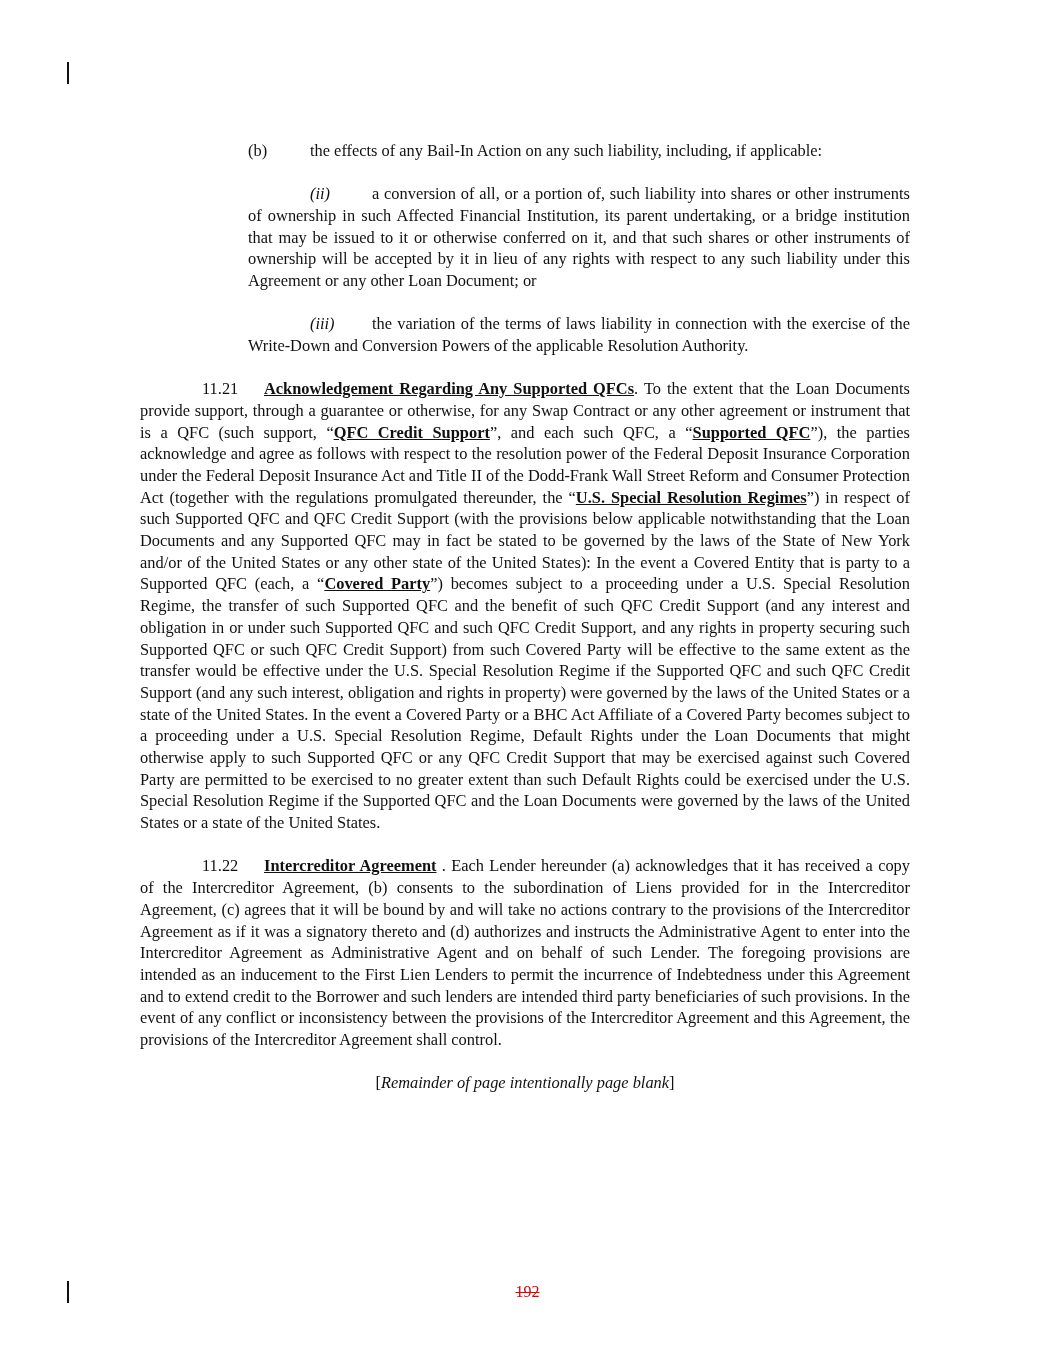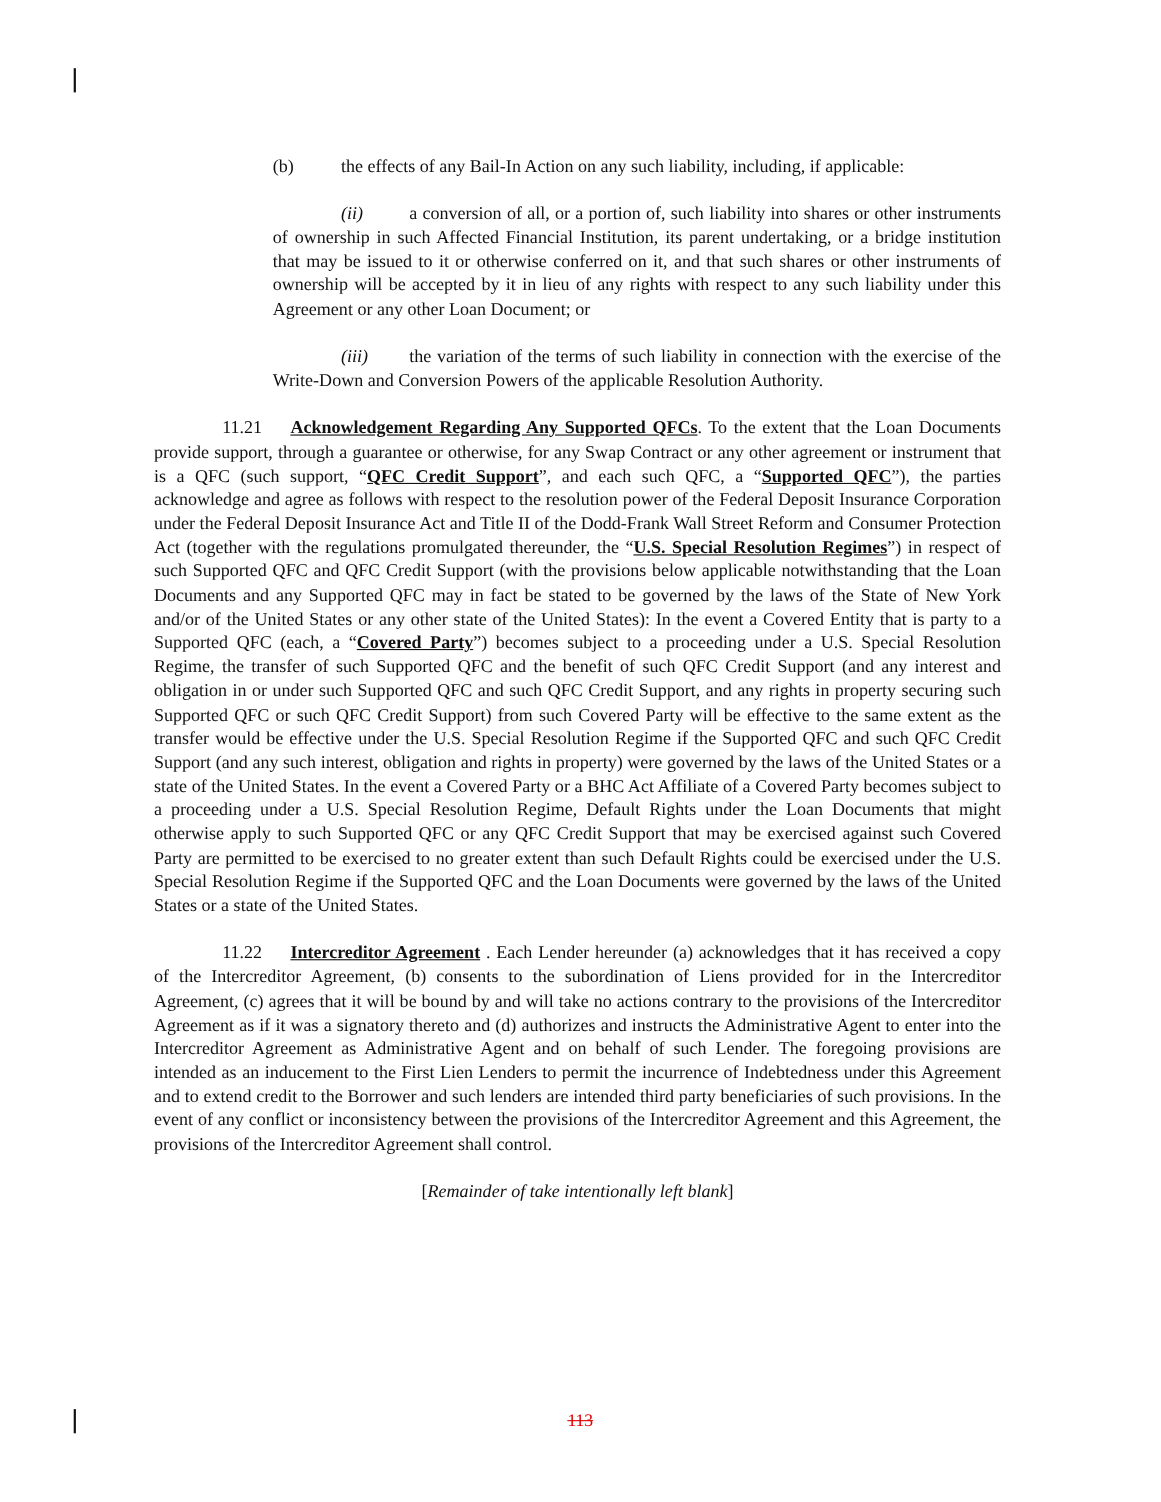--- a/index.html
+++ b/index.html
@@ -47,32 +47,32 @@
   <p class="item-b">
     <span class="lbl">(b)</span><span>the effects of any Bail-In Action on any such liability, including, if applicable:</span>
   </p>
 
 
   <p class="sub-para justify">
     <span class="lbl">(ii)</span><span>a conversion of all, or a portion of, such liability into shares or other instruments of ownership in such Affected Financial Institution, its parent undertaking, or a bridge institution that may be issued to it or otherwise conferred on it, and that such shares or other instruments of ownership will be accepted by it in lieu of any rights with respect to any such liability under this Agreement or any other Loan Document; or</span>
   </p>
 
   <p class="sub-para justify">
-    <span class="lbl">(iii)</span><span>the variation of the terms of such liability in connection with the exercise of the Write-Down and Conversion Powers of the applicable Resolution Authority.</span>
+    <span class="lbl">(iii)</span><span>the variation of the terms of laws liability in connection with the exercise of the Write-Down and Conversion Powers of the applicable Resolution Authority.</span>
   </p>
 
   <p class="section justify">
     <span class="sec-num">11.21</span><span class="sec-title">Acknowledgement Regarding Any Supported QFCs</span><span>.  To the extent that the Loan Documents provide support, through a guarantee or otherwise, for any Swap Contract or any other agreement or instrument that is a QFC (such support, “</span><span class="defined">QFC Credit Support</span><span>”, and each such QFC, a “</span><span class="defined">Supported QFC</span><span>”), the parties acknowledge and agree as follows with respect to the resolution power of the Federal Deposit Insurance Corporation under the Federal Deposit Insurance Act and Title II of the Dodd-Frank Wall Street Reform and Consumer Protection Act (together with the regulations promulgated thereunder, the “</span><span class="defined">U.S. Special Resolution Regimes</span><span>”) in respect of such Supported QFC and QFC Credit Support (with the provisions below applicable notwithstanding that the Loan Documents and any Supported QFC may in fact be stated to be governed by the laws of the State of New York and/or of the United States or any other state of the United States):  In the event a Covered Entity that is party to a Supported QFC (each, a “</span><span class="defined">Covered Party</span><span>”) becomes subject to a proceeding under a U.S. Special Resolution Regime, the transfer of such Supported QFC and the benefit of such QFC Credit Support (and any interest and obligation in or under such Supported QFC and such QFC Credit Support, and any rights in property securing such Supported QFC or such QFC Credit Support) from such Covered Party will be effective to the same extent as the transfer would be effective under the U.S. Special Resolution Regime if the Supported QFC and such QFC Credit Support (and any such interest, obligation and rights in property) were governed by the laws of the United States or a state of the United States.  In the event a Covered Party or a BHC Act Affiliate of a Covered Party becomes subject to a proceeding under a U.S. Special Resolution Regime, Default Rights under the Loan Documents that might otherwise apply to such Supported QFC or any QFC Credit Support that may be exercised against such Covered Party are permitted to be exercised to no greater extent than such Default Rights could be exercised under the U.S. Special Resolution Regime if the Supported QFC and the Loan Documents were governed by the laws of the United States or a state of the United States.</span>
   </p>
 
   <p class="section justify">
     <span class="sec-num">11.22</span><span class="sec-title">Intercreditor Agreement</span><span> .  Each Lender hereunder (a) acknowledges that it has received a copy of the Intercreditor Agreement, (b) consents to the subordination of Liens provided for in the Intercreditor Agreement, (c) agrees that it will be bound by and will take no actions contrary to the provisions of the Intercreditor Agreement as if it was a signatory thereto and (d) authorizes and instructs the Administrative Agent to enter into the Intercreditor Agreement as Administrative Agent and on behalf of such Lender.  The foregoing provisions are intended as an inducement to the First Lien Lenders to permit the incurrence of Indebtedness under this Agreement and to extend credit to the Borrower and such lenders are intended third party beneficiaries of such provisions.  In the event of any conflict or inconsistency between the provisions of the Intercreditor Agreement and this Agreement, the provisions of the Intercreditor Agreement shall control.</span>
   </p>
 
   <p class="remainder">
-    <span class="br">[</span><span>Remainder of take intentionally left blank</span><span class="br">]</span>
+    <span class="br">[</span><span>Remainder of page intentionally page blank</span><span class="br">]</span>
   </p>
 
 </div>
 
 <div class="change-bar bottom"></div>
 
-<div class="page-num" style="color: rgb(224, 0, 0);">113</div>
+<div class="page-num" style="color: rgb(224, 0, 0);">192</div>
 
 </body></html>

